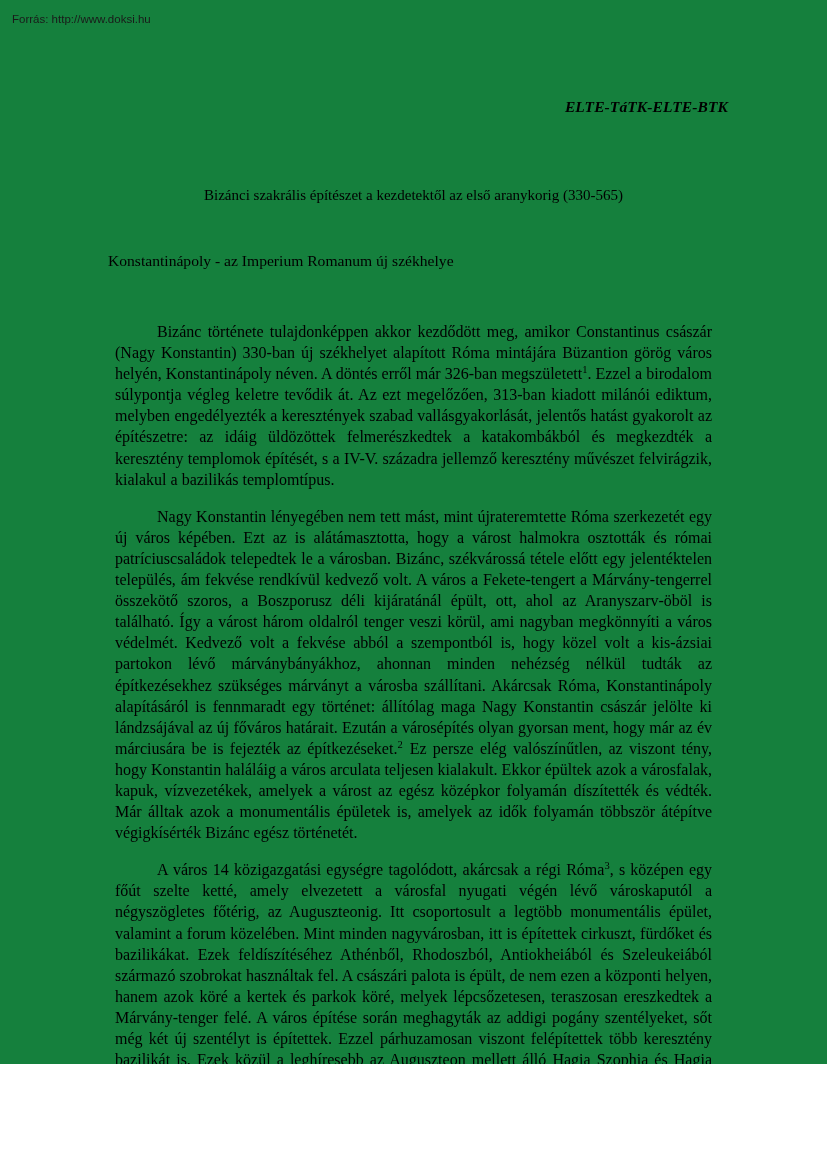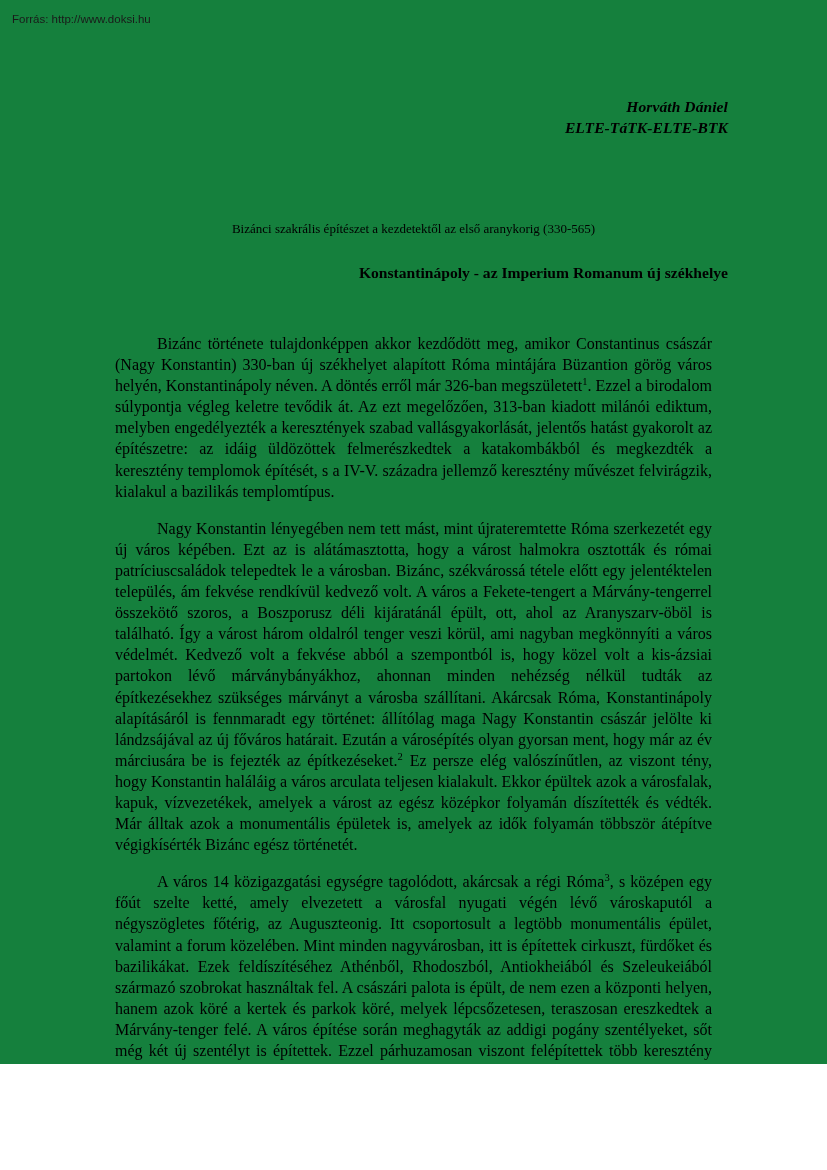--- a/index.html
+++ b/index.html
@@ -56,36 +56,36 @@
   }
 
   .author-line {
     display: block;
     white-space: nowrap;
   }
 
   
   .doc-title {
     text-align: center;
-    font-size: 13px;
+    font-size: 15px;
     line-height: 22px;
     font-weight: normal;
     margin: 0;
     padding: 0;
     position: relative;
-    top: 80px;
+    top: 67px;
   }
 
   
   .section-heading {
     font-size: 15.6px;
     line-height: 21px;
-    font-weight: bold;
-    text-align: right;
-    margin: 0;
+    font-weight: normal;
+    text-align: left;
+    margin: 9px;
     padding: 0;
     position: relative;
     top: 102px;
   }
 
   
   .body-text {
     position: relative;
     top: 136px;
   }
@@ -128,21 +128,20 @@
 </head>
 <body>
 
 <div class="page">
 
   <div class="source-stamp">Forrás: http://www.doksi.hu</div>
 
   <div class="content">
 
     <div class="author-block">
-      <span class="author-line">Horváth Dániel</span>
       <span class="author-line">ELTE-TáTK-ELTE-BTK</span>
     </div>
 
     <h1 class="doc-title">Bizánci szakrális építészet a kezdetektől az első aranykorig (330-565)</h1>
 
     <h2 class="section-heading">Konstantinápoly - az Imperium Romanum új székhelye</h2>
 
     <div class="body-text">
 
       <p><span>Bizánc története tulajdonképpen akkor kezdődött meg, amikor Constantinus császár (Nagy Konstantin) 330-ban új székhelyet alapított Róma mintájára Büzantion görög város helyén, Konstantinápoly néven. A döntés erről már 326-ban megszületett</span><sup>1</sup><span>. Ezzel a birodalom súlypontja végleg keletre tevődik át. Az ezt megelőzően, 313-ban kiadott milánói ediktum, melyben engedélyezték a keresztények szabad vallásgyakorlását, jelentős hatást gyakorolt az építészetre: az idáig üldözöttek felmerészkedtek a katakombákból és megkezdték a keresztény templomok építését, s a IV-V. századra jellemző keresztény művészet felvirágzik, kialakul a bazilikás templomtípus.</span></p>

